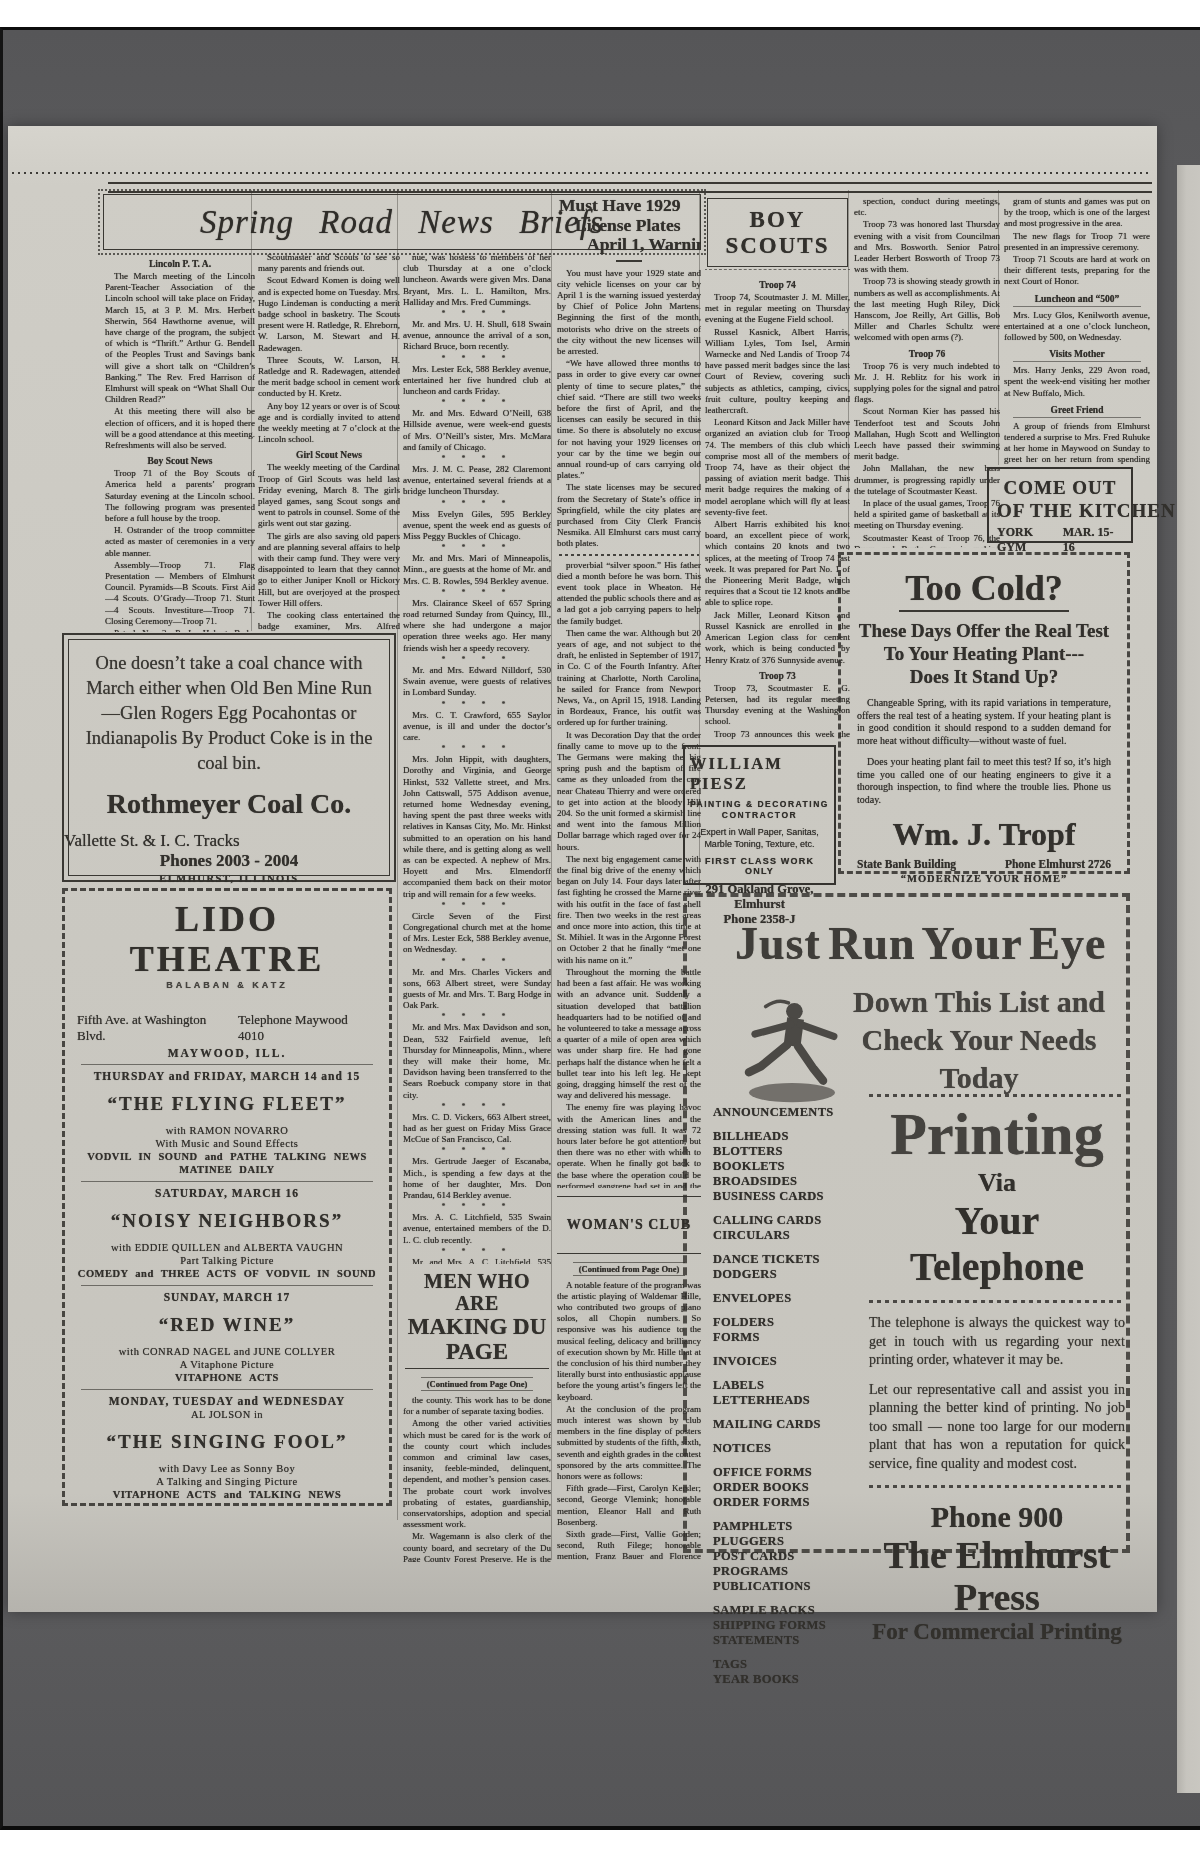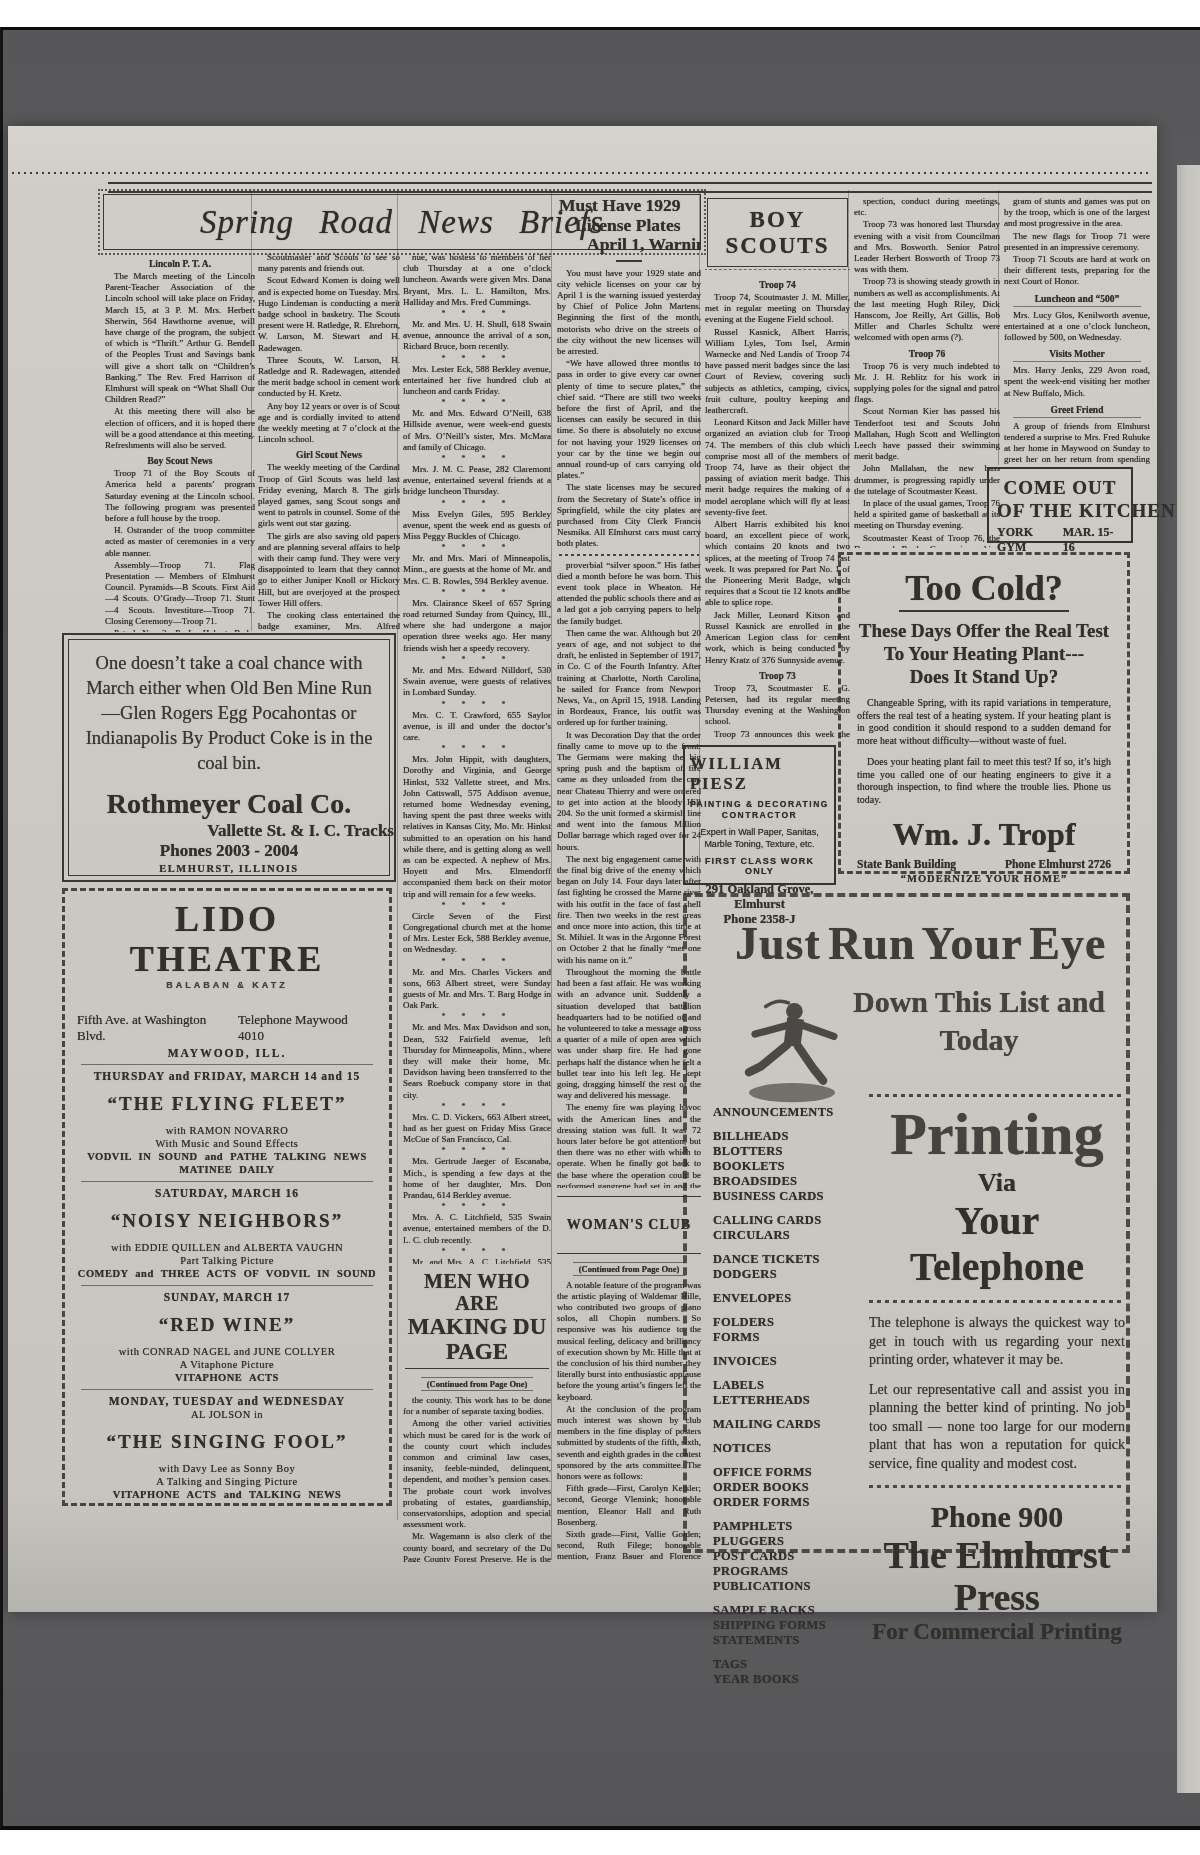--- a/index.html
+++ b/index.html
@@ -36,21 +36,21 @@
   .cont span{display:inline-block;font-size:8.5px;font-weight:bold;border-top:1px solid rgba(48,46,42,.6);border-bottom:1px solid rgba(48,46,42,.6);padding:1px 6px;}
   
   .bs-box{border:1.5px solid #3a3833;outline:1px dashed rgba(55,53,49,.65);outline-offset:2px;text-align:center;font-weight:bold;font-size:23px;letter-spacing:2px;padding:8px 0 7px;margin:2px 2px 8px;}
   
   .wc-box{border-top:1.5px solid #3a3833;border-bottom:1.5px solid #3a3833;padding:20px 0;margin:8px 0 2px;text-align:center;font-size:14px;font-weight:bold;letter-spacing:1px;}
   
   .adbox{position:absolute;text-shadow:0 0 .7px rgba(50,48,44,.8);}
   .coal{left:54px;top:507px;width:330px;height:245px;border:2px solid #3a3833;outline:1px solid #3a3833;outline-offset:-7px;}
   .coal-chance{font-size:18.5px;line-height:25px;text-align:center;margin:16px 20px 0;color:#3a3833;}
   .coal-name{font-size:28px;font-weight:bold;text-align:center;margin-top:12px;}
-  .coal-addr{font-size:17px;font-weight:bold;text-align:right;margin-top:1px;}
+  .coal-addr{font-size:17px;font-weight:normal;text-align:left;margin-top:11px;}
   .coal-phones{font-size:17px;font-weight:bold;text-align:center;}
   .coal-city{font-size:10.5px;font-weight:bold;letter-spacing:1.5px;text-align:center;margin-top:2px;}
   .lido{left:54px;top:762px;width:330px;height:618px;border:3px dashed rgba(50,48,44,.85);padding:8px 12px;box-sizing:border-box;overflow:hidden;}
   .lido-title{font-size:36px;font-weight:bold;text-align:center;word-spacing:24px;letter-spacing:3px;line-height:40px;}
   .lido-bk{font-size:9px;font-weight:bold;letter-spacing:3px;text-align:center;margin-top:1px;font-family:"Liberation Sans","DejaVu Sans",sans-serif;color:#45433f;}
   .lido-addr-row{display:flex;justify-content:center;font-size:13px;margin-top:22px;}
   .lido-city{text-align:center;font-size:11.5px;font-weight:bold;letter-spacing:2px;margin-top:3px;}
   .ld-sep{height:0;border-top:1px solid rgba(48,46,42,.6);margin:5px 4px;}
   .ld-day{font-size:11.5px;font-weight:bold;text-align:center;letter-spacing:1px;line-height:13px;margin-top:2px;}
   .ld-title{font-size:19px;font-weight:bold;text-align:center;letter-spacing:2px;line-height:22px;margin:10px 0;}
@@ -345,20 +345,21 @@
           <div class="ld-title">“THE LION AND THE MOUSE”</div>
           <div class="ld-with">with LIONEL BARRYMORE, MAY McAVOY, WM. COLLIER</div>
           <div class="ld-note">TALKING NEWS      VITAPHONE ACTS</div>
         </div>
     </div>
 
     <div class="adbox printing">
       <div class="pr-h1">Just Run Your Eye</div>
       <div class="pr-h2">
         <div>Down This List and</div>
+        <div>Check Your Needs</div>
         <div>Today</div>
       </div>
       <div class="pr-man">
         <svg width="120" height="110" viewBox="0 0 100 92">
           <path d="M28,8 Q38,1 47,5" stroke="#4b4945" stroke-width="3" fill="none" stroke-linecap="round"></path>
           <circle cx="52" cy="12" r="7" fill="#4b4945"></circle>
           <path d="M46,17 L60,19 L57,42 L43,40 Z" fill="#4b4945"></path>
           <path d="M49,23 L19,31" stroke="#4b4945" stroke-width="6" stroke-linecap="round"></path>
           <path d="M57,23 L85,33" stroke="#4b4945" stroke-width="6" stroke-linecap="round"></path>
           <path d="M46,40 L24,58 L14,63" stroke="#4b4945" stroke-width="7" stroke-linecap="round" fill="none"></path>

